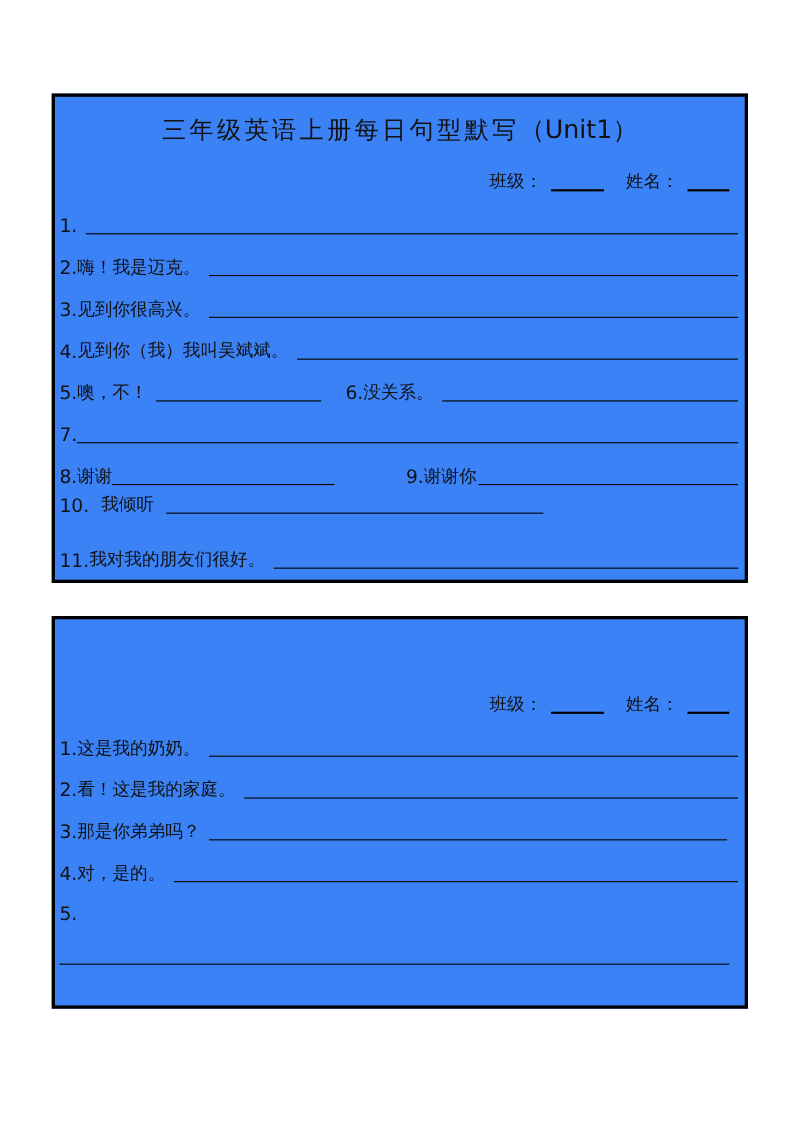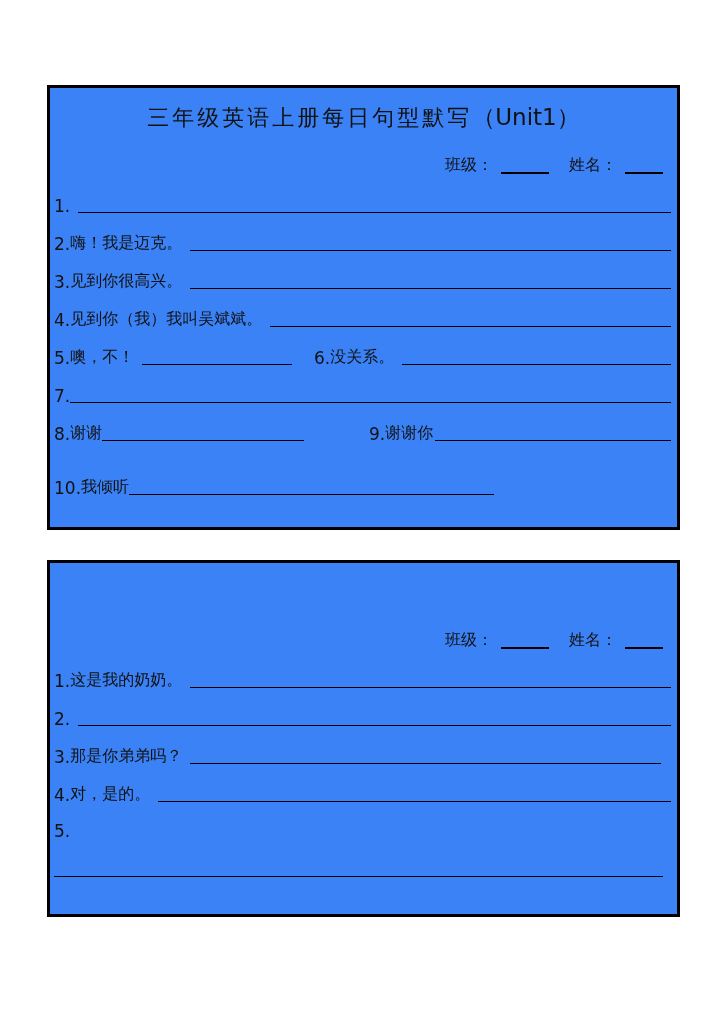--- a/index.html
+++ b/index.html
@@ -75,42 +75,48 @@
       <span class="num">8.</span>
       <span>谢谢</span>
       <span class="line" style="margin-left:0;"></span>
     </span>
     <span class="seg" style="flex:1; margin-left:65px;">
       <span class="num">9.</span>
       <span>谢谢你</span>
       <span class="line" style="margin-left:2px;"></span>
     </span>
   </div>
-  <div class="row" style="top:382px; right:183px;">
+  <div class="row" style="top:354px; right:183px;gap:11px;">
     <span class="num">10.</span>
     <span>我倾听</span>
     <span class="line" style="margin-left:0;"></span>
+  </div>
+  <div class="row" style="top:404px;">
+    <span class="num">11.</span>
+    <span>我对我的朋友们很好。</span>
+    <span class="line"></span>
   </div>
 </div>
 
 <div class="card card2">
   <div class="meta">
     <span class="lab">班级：</span>
     <span class="blank cls"></span>
     <span class="lab">姓名：</span>
     <span class="blank nm"></span>
   </div>
 
   <div class="row" style="top:100px;">
     <span class="num">1.</span>
     <span>这是我的奶奶。</span>
     <span class="line"></span>
   </div>
   <div class="row" style="top:138px;">
     <span class="num">2.</span>
+    <span>看！这是我的家庭。</span>
     <span class="line"></span>
   </div>
   <div class="row" style="top:176px; right:16px;">
     <span class="num">3.</span>
     <span>那是你弟弟吗？</span>
     <span class="line"></span>
   </div>
   <div class="row" style="top:214px;">
     <span class="num">4.</span>
     <span>对，是的。</span>

